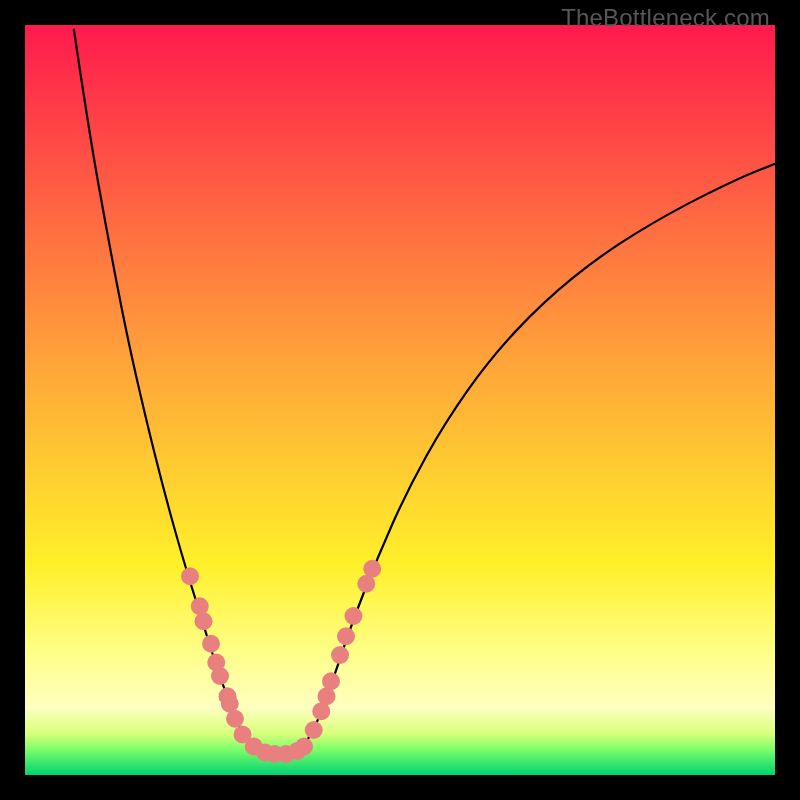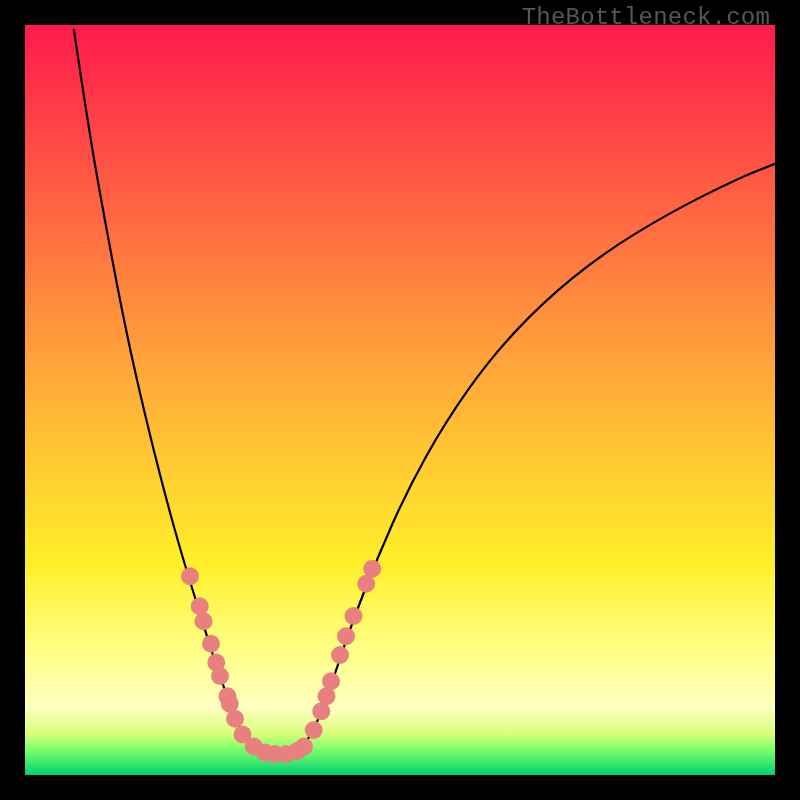--- a/index.html
+++ b/index.html
@@ -22,21 +22,21 @@
     position: absolute;
     left: 0;
     top: 0;
     width: 750px;
     height: 750px;
   }
   .watermark {
     position: absolute;
     top: 4px;
     right: 30px;
-    font-family: Liberation Mono, monospace;
+    font-family: Liberation Sans, sans-serif;
     font-size: 24px;
     font-weight: 500;
     color: #575757;
     letter-spacing: 0.2px;
   }
 </style>
 </head>
 <body>
 
 <div class="frame">

